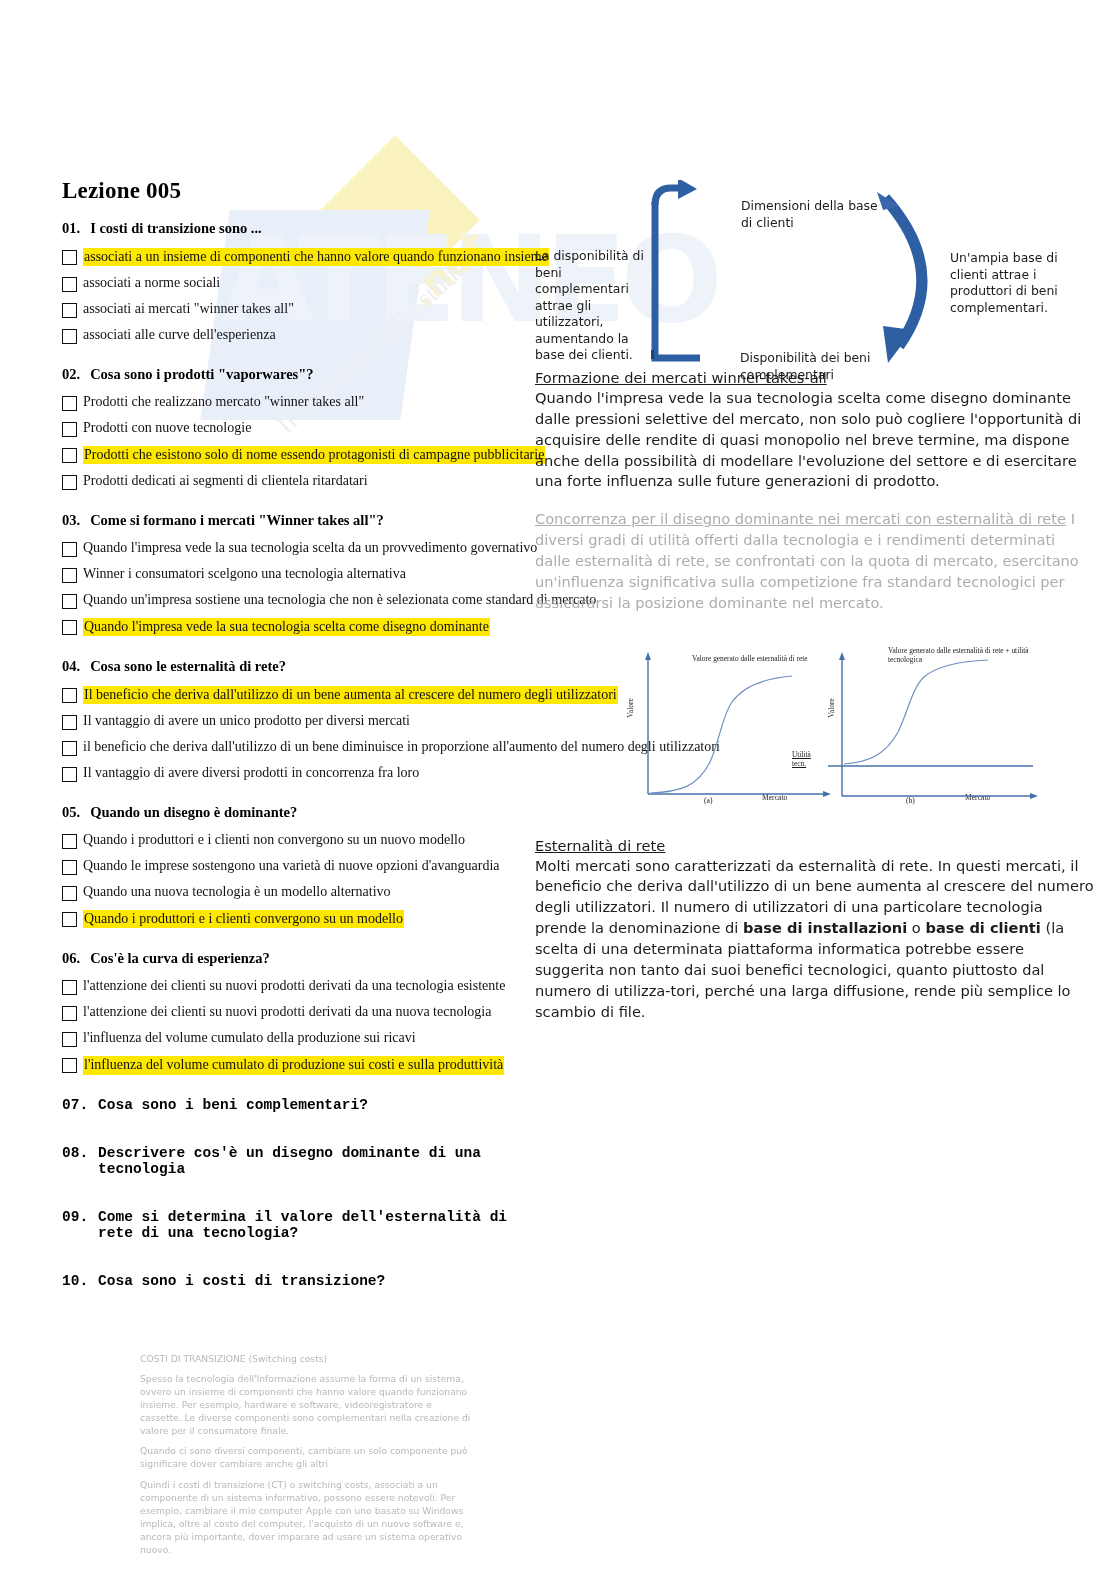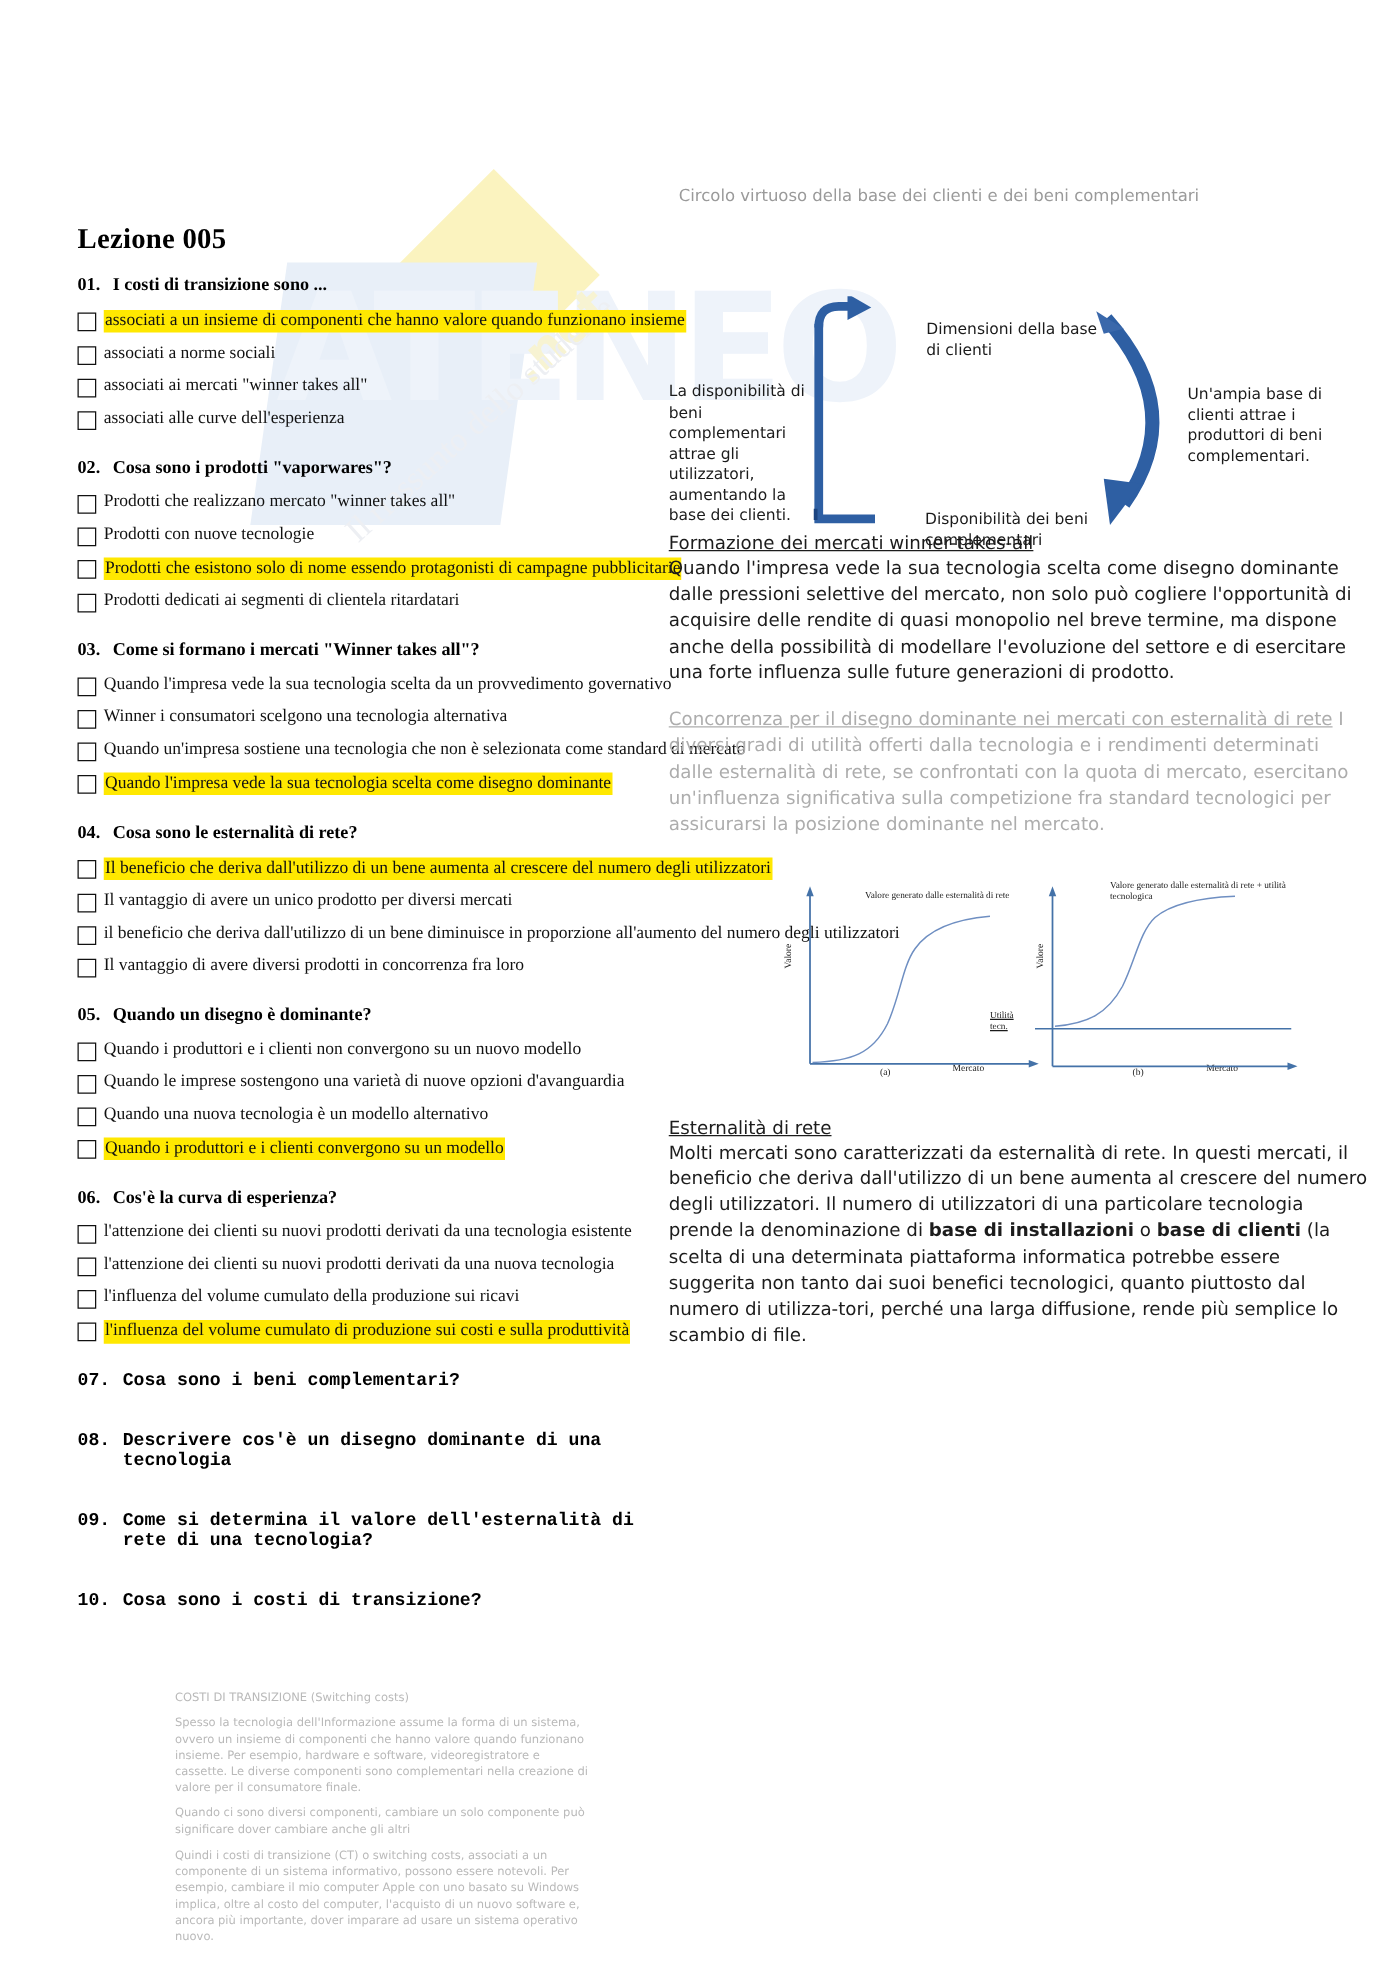--- a/index.html
+++ b/index.html
@@ -408,21 +408,20 @@
 
   <div class="grey-note" id="grey-note">
       <p>COSTI DI TRANSIZIONE (Switching costs)</p>
       <p>Spesso la tecnologia dell'Informazione assume la forma di un sistema, ovvero un insieme di componenti che hanno valore quando funzionano insieme. Per esempio, hardware e software, videoregistratore e cassette. Le diverse componenti sono complementari nella creazione di valore per il consumatore finale.</p>
       <p>Quando ci sono diversi componenti, cambiare un solo componente può significare dover cambiare anche gli altri</p>
       <p>Quindi i costi di transizione (CT) o switching costs, associati a un componente di un sistema informativo, possono essere notevoli. Per esempio, cambiare il mio computer Apple con uno basato su Windows implica, oltre al costo del computer, l'acquisto di un nuovo software e, ancora più importante, dover imparare ad usare un sistema operativo nuovo.</p>
     </div>
 
   <div class="col-right">
 
-    <div class="diagram-title">Circolo virtuoso della base dei clienti e dei beni complementari</div>
 
     <div class="diagram-wrap">
       <div class="dg-label dg-left">La disponibilità di beni complementari attrae gli utilizzatori, aumentando la base dei clienti.</div>
       <div class="dg-label dg-top">Dimensioni della base di clienti</div>
       <div class="dg-label dg-bottom">Disponibilità dei beni complementari</div>
       <div class="dg-label dg-right">Un'ampia base di clienti attrae i produttori di beni complementari.</div>
 
       <svg class="dg-svg" width="330" height="185" viewBox="0 0 330 185">
 
         <g>

